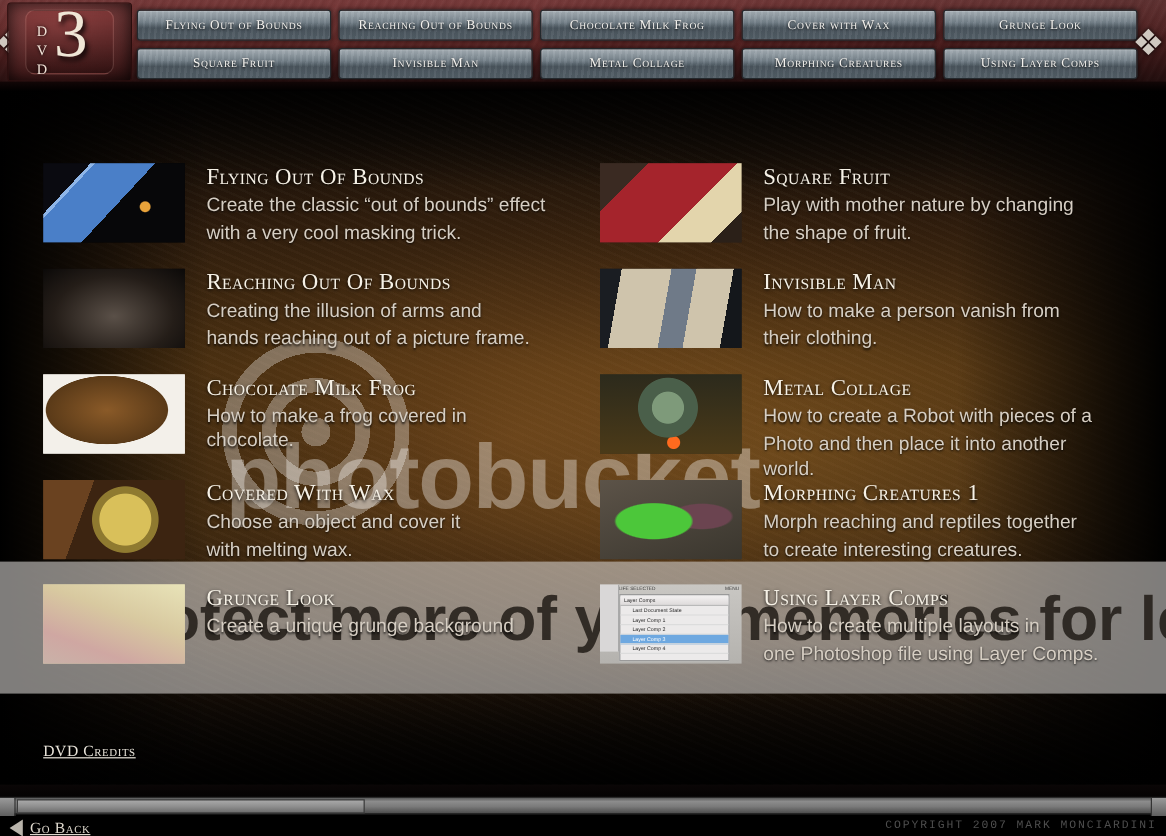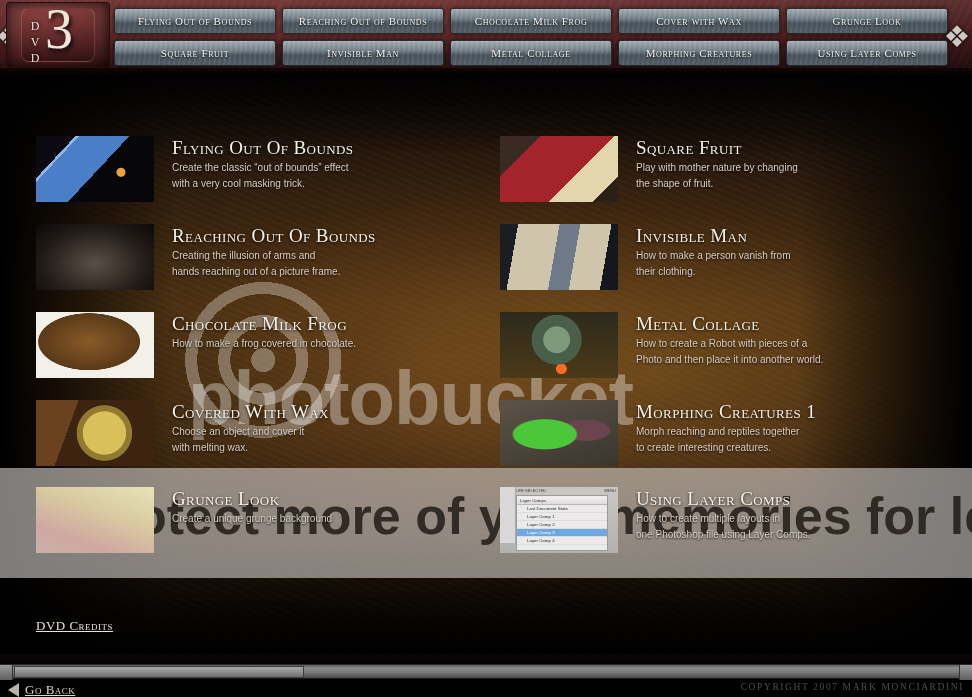--- a/index.html
+++ b/index.html
@@ -229,21 +229,21 @@
     font-variant: small-caps;
     letter-spacing: 0.4px;
     color: #f6f1e6;
     text-shadow: 0 1px 3px rgba(0,0,0,0.9);
     white-space: nowrap;
     line-height: 1.1;
   }
   .item-desc {
     margin-top: 3px;
     font-family: "Liberation Sans", sans-serif;
-    font-size: 10px;
+    font-size: 16px;
     line-height: 1.28;
     color: #d6cec3;
     text-shadow: 0 1px 2px rgba(0,0,0,0.85);
   }
 
   
   .th-flying {
     background:
       radial-gradient(circle at 72% 55%, #e9a33a 0 4px, transparent 5px),
       linear-gradient(133deg, #0a0a10 0 22%, #8fb6e8 22% 24%, #4a7fc8 24% 52%, #070709 52% 100%),
@@ -395,21 +395,21 @@
     font-size: 13px;
     font-variant: small-caps;
     letter-spacing: 0.5px;
     color: #ded8cd;
     text-decoration: underline;
     text-shadow: 0 1px 2px #000;
   }
   .copyright {
     position: absolute;
     right: 8px; top: 682px;
-    font-family: Liberation Serif, serif;
+    font-family: Liberation Mono, monospace;
     font-size: 9.5px;
     letter-spacing: 1.6px;
     color: #4e4e4e;
     z-index: 31;
     white-space: nowrap;
   }
 </style>
 </head>
 <body>
 

